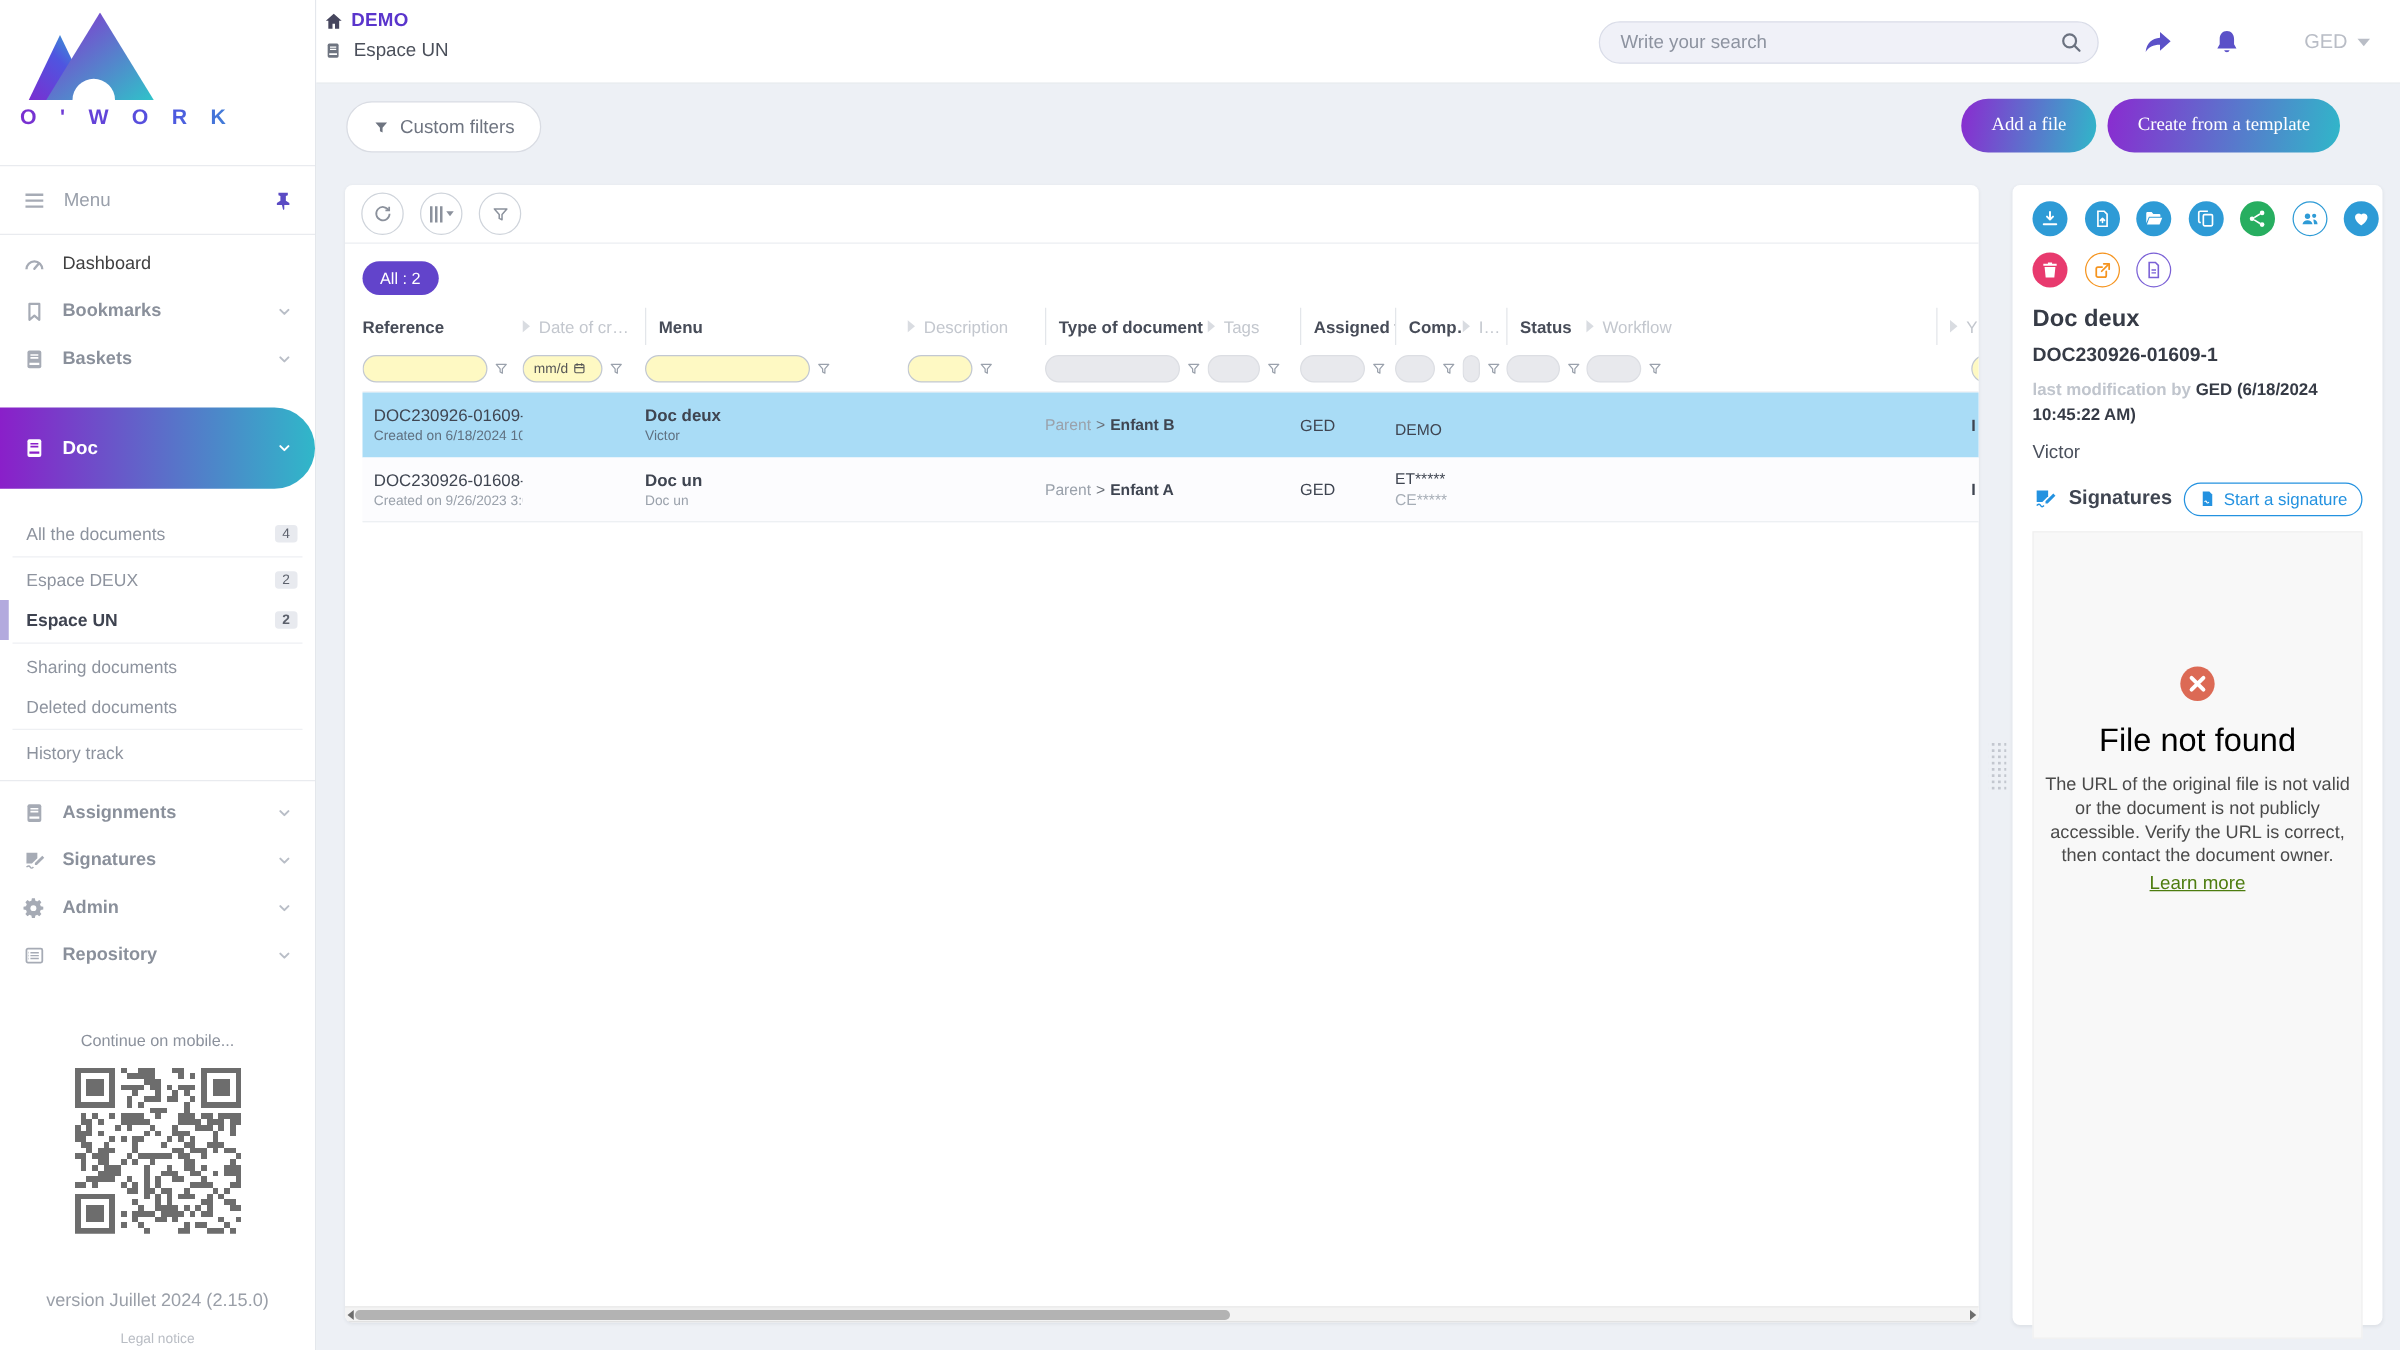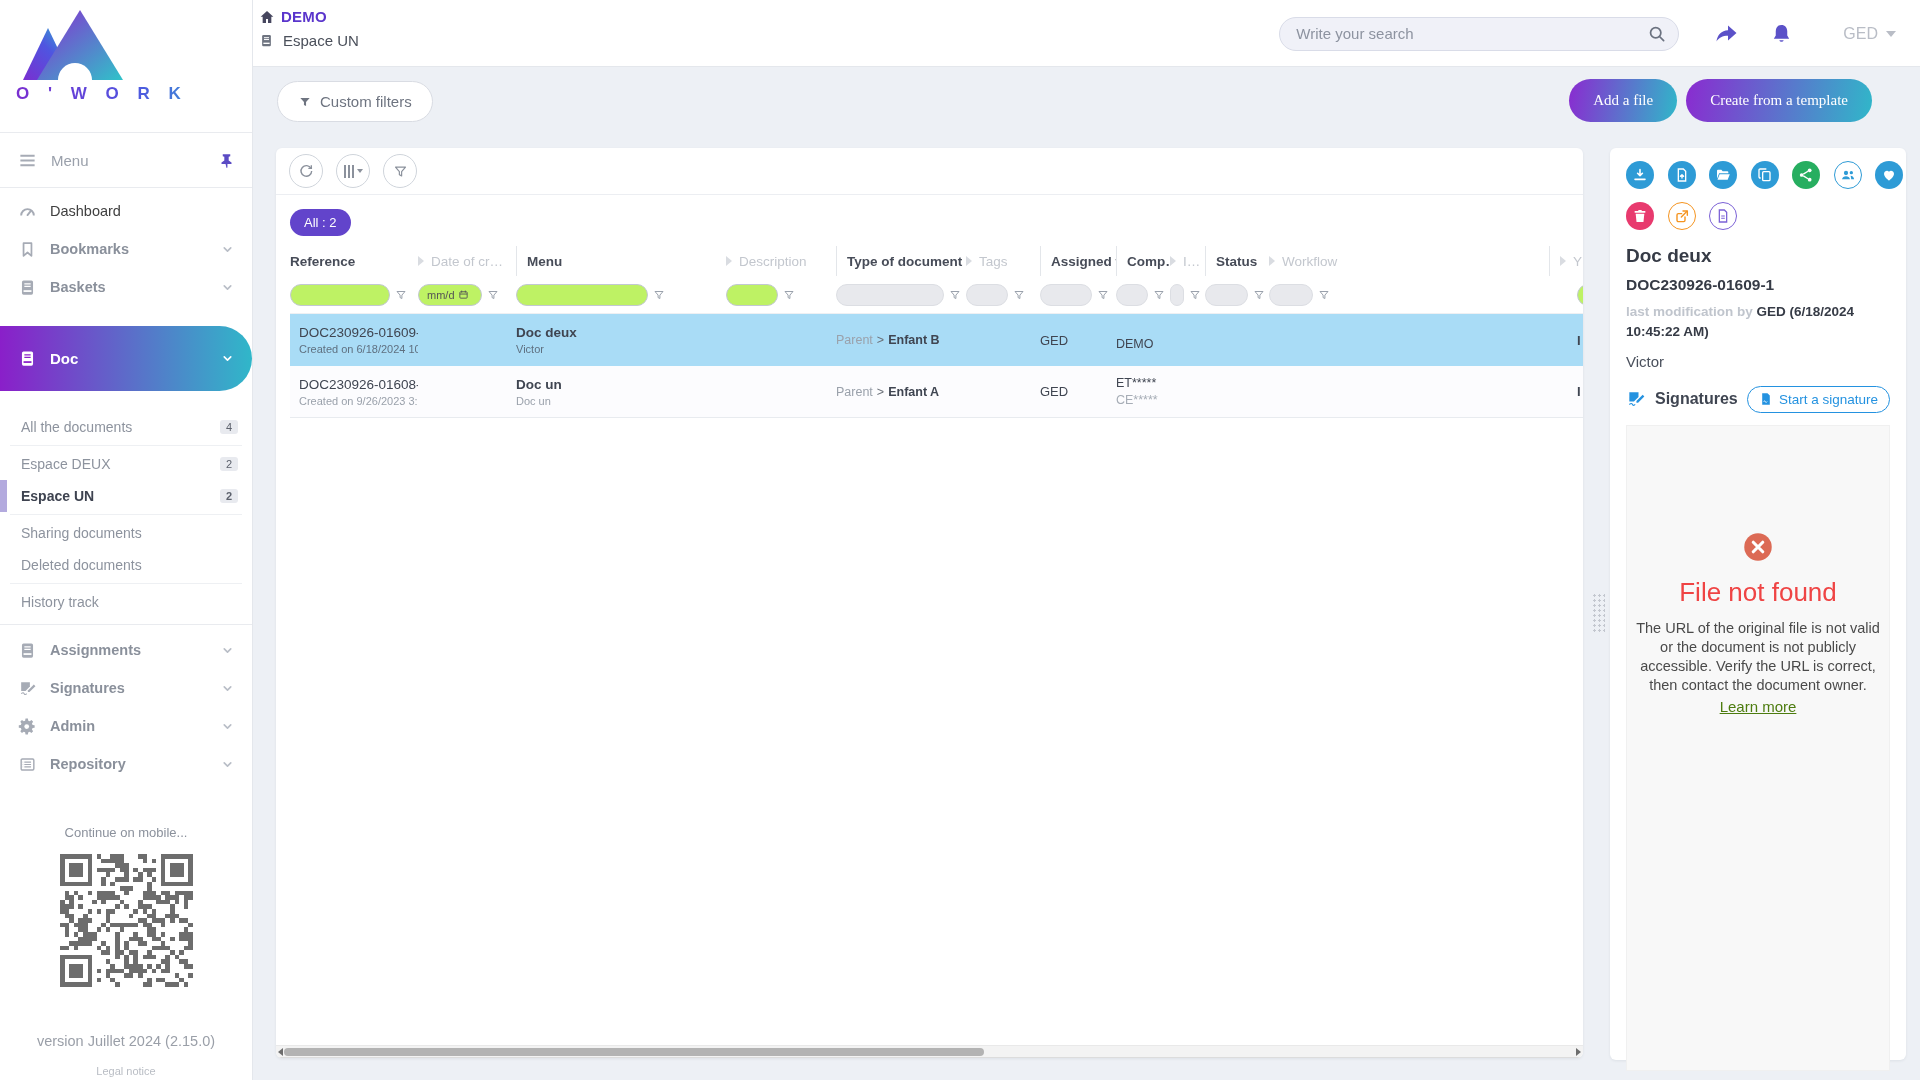--- a/index.html
+++ b/index.html
@@ -84,21 +84,21 @@
   .gridwrap{padding-left:14px;overflow:hidden;flex:0 0 auto}
   .grow{display:grid;grid-template-columns:128px 98px 210px 110px 130px 74px 76px 54px 35px 64px 280px 150px;width:1423px}
   .hrow{height:30px;align-items:center}
   .hcell{font-size:13.5px;display:flex;align-items:center;height:100%;padding-right:6px;overflow:hidden;white-space:nowrap}
   .hcell.dark{color:#474c58;font-weight:bold}
   .hcell.gray{color:#c3c7ce}
   .hcell.sep{border-left:1px solid #e3e6ea;padding-left:10px}
   .sort-arrow{width:0;height:0;border-top:5px solid transparent;border-bottom:5px solid transparent;border-left:6px solid #d9dce1;margin-right:7px;flex:0 0 auto}
   .frow{height:38px;align-items:center;border-bottom:1px solid #eef0f3}
   .fcell{display:flex;align-items:center;height:100%;padding-right:4px;overflow:hidden}
-  .fpill{height:22px;border-radius:11px;border:1px solid #c2c8d2;background:#bef264;font-size:11px;color:#555;padding:0 8px;display:flex;align-items:center;gap:3px}
+  .fpill{height:22px;border-radius:11px;border:1px solid #c2c8d2;background:#fef9c3;font-size:11px;color:#555;padding:0 8px;display:flex;align-items:center;gap:3px}
   input.fpill{display:inline-block}
   .fpill.off{background:#e8e9ed;border-color:#dcdee3}
   .ffunnel{margin-left:5px;color:#9aa1ac;flex:0 0 auto;cursor:pointer}
   .drow{height:52px;align-items:center;cursor:pointer}
   .drow.selected{background:#a9dcf6}
   .drow.alt{background:#fcfcfe;border-bottom:1px solid #e8ebef}
   .dcell{display:flex;align-items:center;height:100%;padding-right:6px;overflow:hidden;white-space:nowrap}
   .refcell{gap:9px}
   .two-line .l1{font-size:13.5px;color:#3f4551}
   .two-line .l2{font-size:11px;color:#9aa1ab;margin-top:3px}
@@ -145,21 +145,21 @@
   .pref{font-size:15.5px;font-weight:bold;color:#363b46;margin-top:9px}
   .pmod{font-size:13.5px;font-weight:bold;line-height:1.5;margin-top:8px}
   .pmod .ml{color:#c0c5cd}
   .pmod .mv{color:#363b46}
   .pauthor{font-size:15px;color:#4a505c;margin-top:10px}
   .sigrow{display:flex;align-items:center;margin-top:16px}
   .sigrow .siglbl{font-size:16px;font-weight:600;color:#3f4551;margin-left:9px}
   .sigbtn{margin-left:auto;display:flex;align-items:center;gap:6px;border:1.5px solid #2492e0;color:#2492e0;
     border-radius:16px;padding:5px 11px;font-size:13.5px;background:#fff;cursor:pointer}
   .previewbox{margin-top:12px;height:646px;background:#f8f8f8;border:1px solid #f0f0f0;display:flex;flex-direction:column;align-items:center;padding-top:106px}
-  .err-title{font-size:26px;color:#ef4444;margin-top:15px;font-family:"Liberation Sans",sans-serif}
+  .err-title{font-size:26px;color:#000000;margin-top:15px;font-family:"Liberation Sans",sans-serif}
   .err-msg{font-size:14.5px;color:#4a4a4a;text-align:center;width:256px;line-height:1.33;margin-top:11px}
   .err-link{font-size:15px;color:#4d7c0f;text-decoration:underline;margin-top:2px;cursor:pointer}
 </style>
 </head>
 <body>
 
 <aside class="sidebar">
   <div class="logo-area">
     <svg class="logo-mark" viewBox="0 0 110 72">
       <defs>

